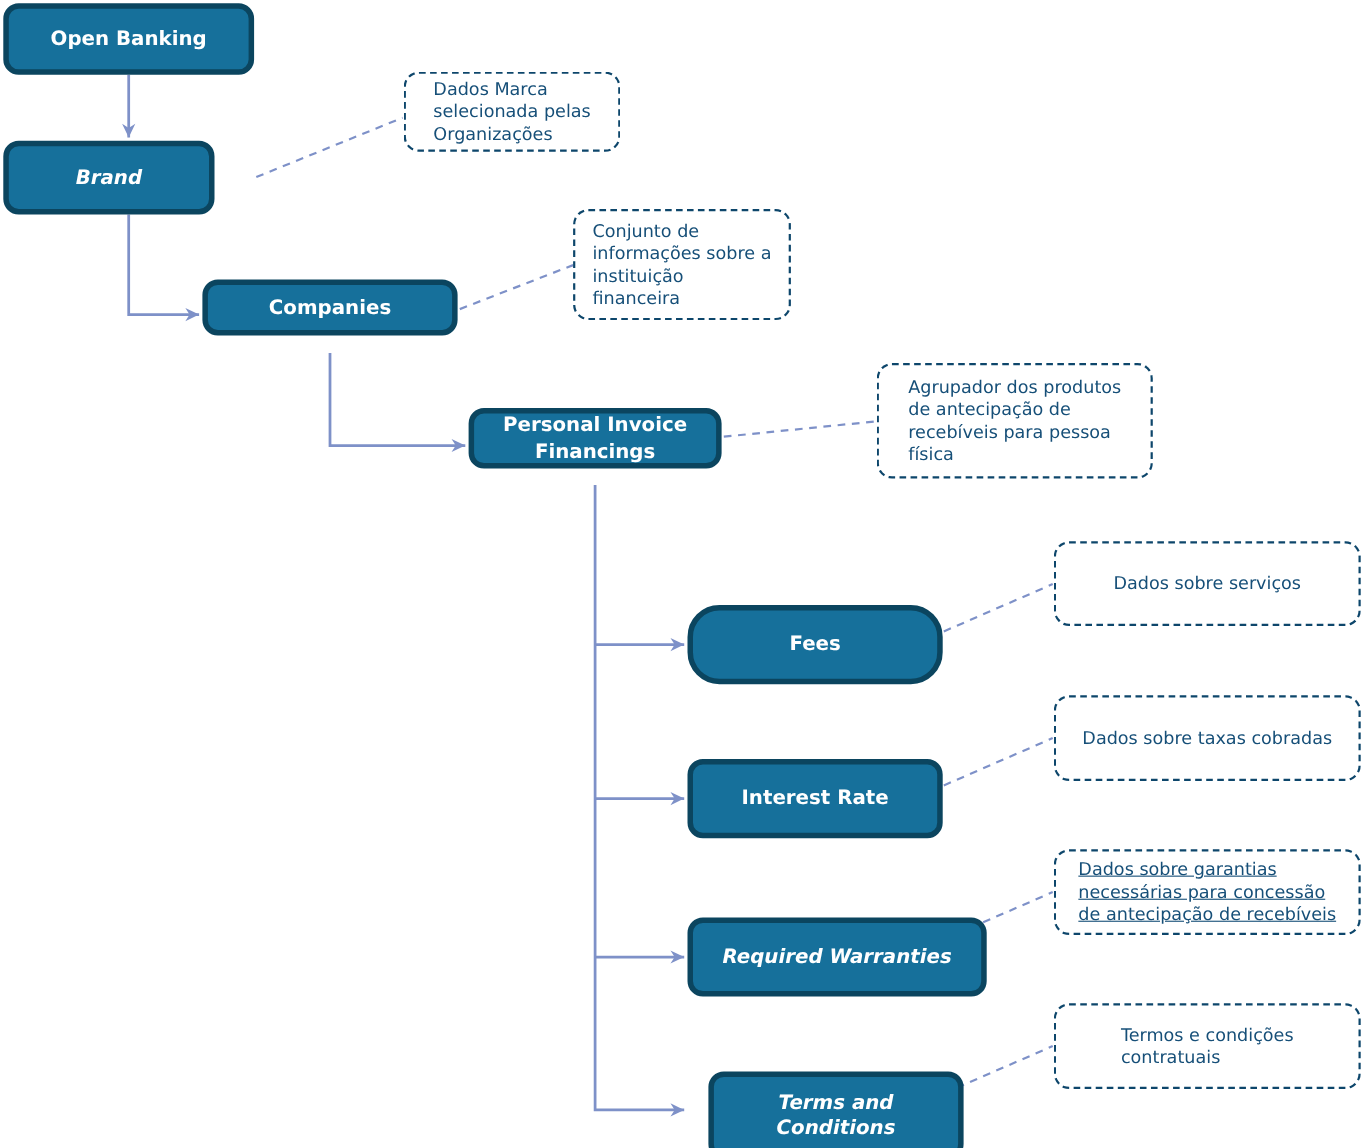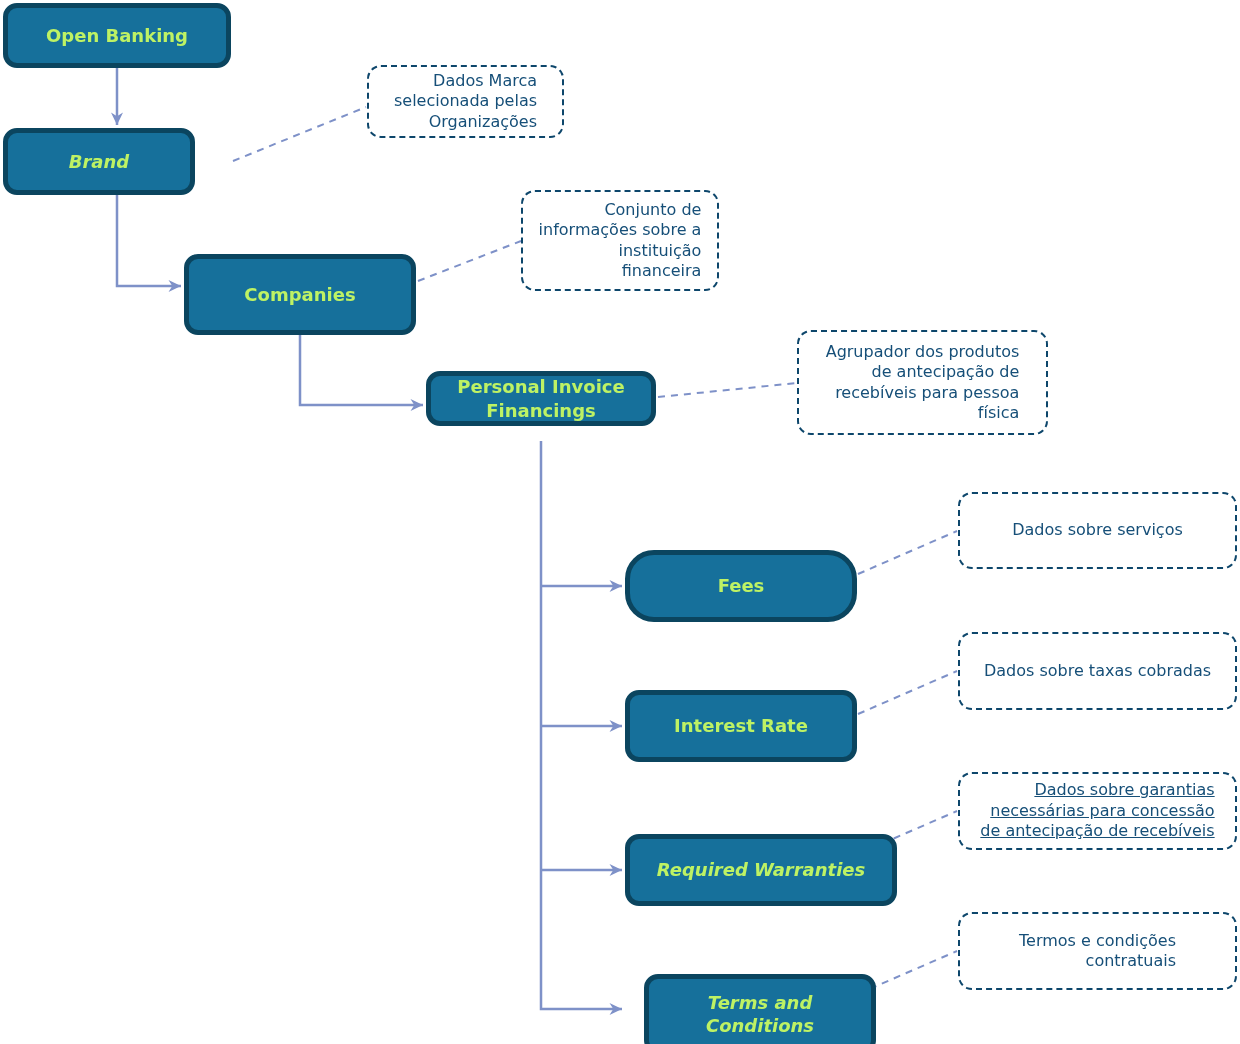--- a/index.html
+++ b/index.html
@@ -19,39 +19,39 @@
   }
   .node {
     position: absolute;
     box-sizing: border-box;
     display: flex;
     align-items: center;
     justify-content: center;
     background: #16709b;
     border: 5px solid #0b455f;
     border-radius: 14px;
-    color: #bef264;
+    color: #ffffff;
     font-size: 18px;
     font-weight: 600;
     text-align: center;
     line-height: 1.3;
     padding: 2px 10px;
   }
   .note {
     position: absolute;
     box-sizing: border-box;
     display: flex;
     align-items: center;
     justify-content: center;
     background: #ffffff;
     border: 2px dashed #0d466b;
     border-radius: 14px;
     color: #164f78;
     font-size: 16px;
-    text-align: right;
+    text-align: left;
     line-height: 1.28;
     padding: 4px 8px;
     white-space: pre-line;
   }
 </style>
 </head>
 <body>
 
 <div id="canvas">
 
@@ -78,21 +78,21 @@
       <path d="M658 397 L797 383"></path>
       <path d="M858 574 L957 531"></path>
       <path d="M858 714 L957 671"></path>
       <path d="M858 854 L957 811"></path>
       <path d="M858 994 L957 951"></path>
     </g>
   </svg>
 
   <div class="node" style="left:3px; top:3px; width:228px; height:65px;">Open Banking</div>
   <div class="node" style="left:3px; top:128px; width:192px; height:67px;font-style:italic;">Brand</div>
-  <div class="node" style="left:184px; top:254px; width:232px; height:81px;">Companies</div>
+  <div class="node" style="left:184px; top:254px; width:232px; height:51px;">Companies</div>
   <div class="node" style="left:426px; top:371px; width:230px; height:55px;">Personal Invoice Financings</div>
   <div class="node" style="left:625px; top:550px; width:232px; height:72px;border-radius:29px;">Fees</div>
   <div class="node" style="left:625px; top:690px; width:232px; height:72px;">Interest Rate</div>
   <div class="node" style="left:625px; top:834px; width:272px; height:72px;font-style:italic;">Required Warranties</div>
   <div class="node" style="left:644px; top:974px; width:232px; height:80px;font-style:italic;">Terms and Conditions</div>
 
   <div class="note" style="left:367px; top:65px; width:197px; height:73px;">Dados Marca
 selecionada pelas
 Organizações</div>
   <div class="note" style="left:521px; top:190px; width:198px; height:101px;">Conjunto de

